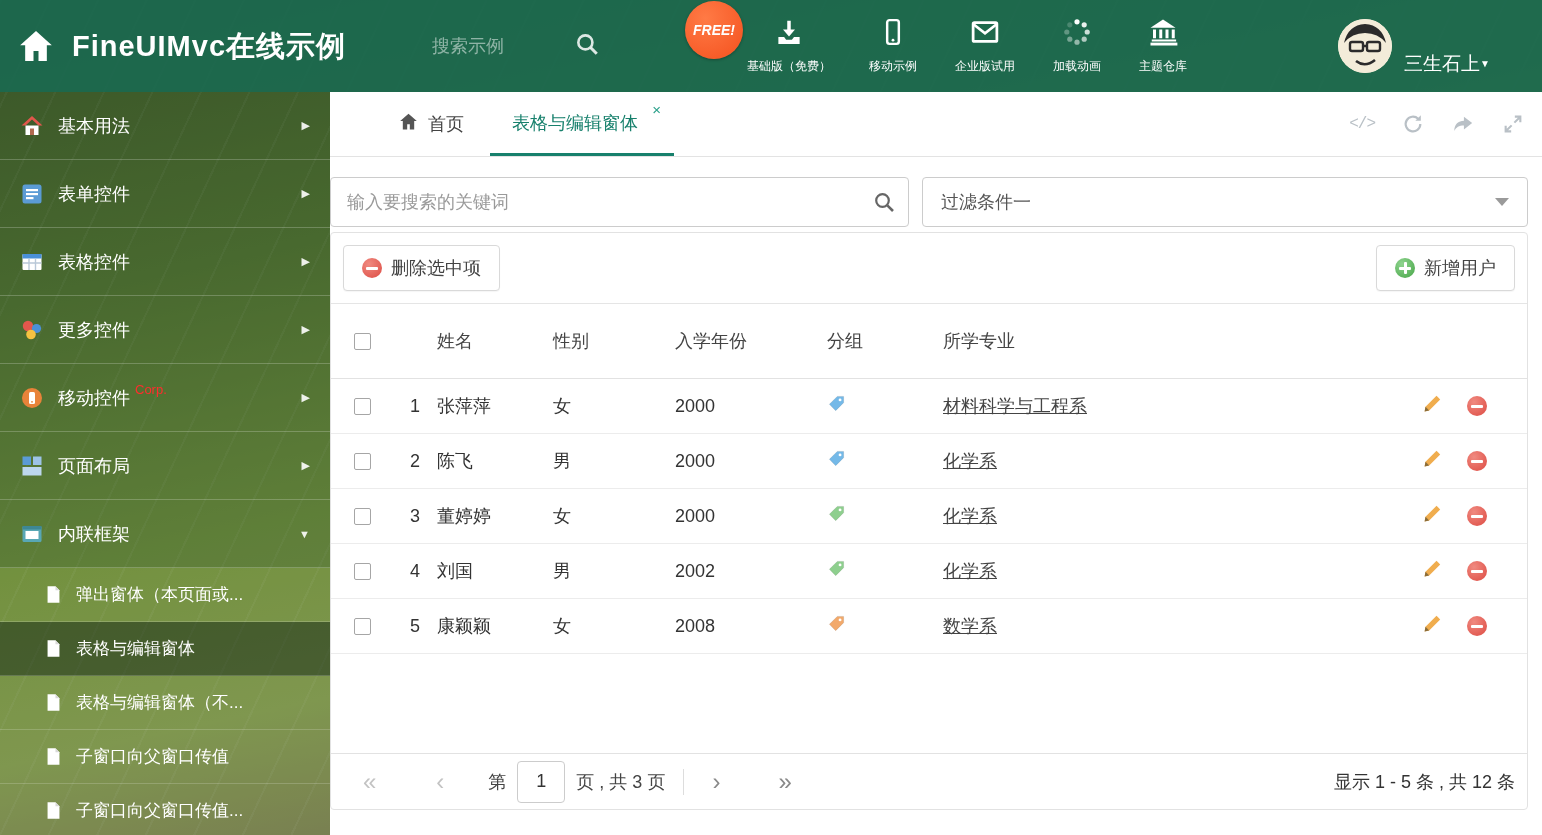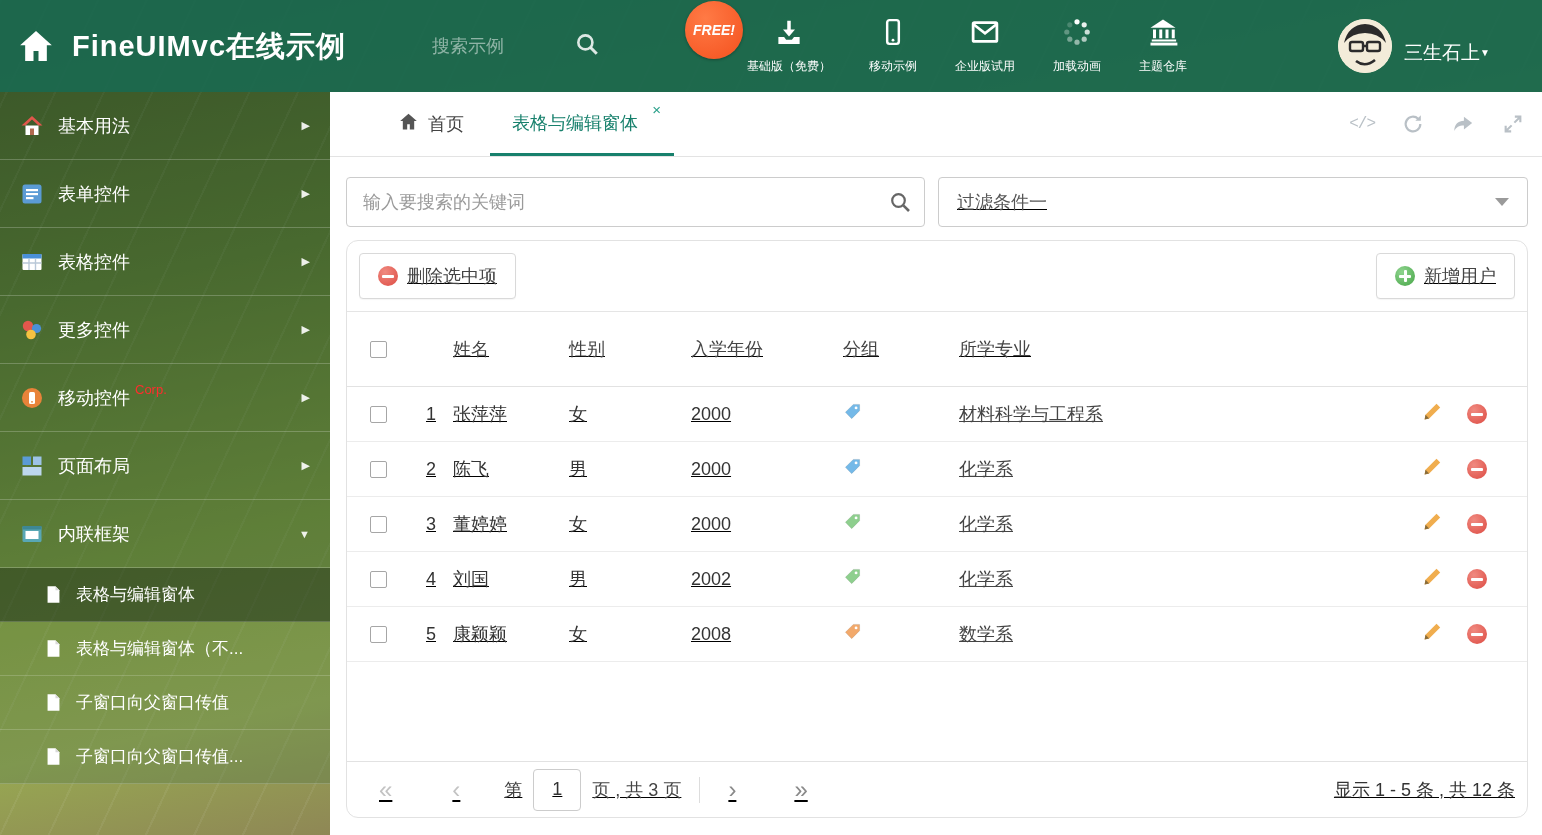--- a/index.html
+++ b/index.html
@@ -19,21 +19,21 @@
   .app-title { position:absolute; left:72px; top:0; height:116px; line-height:92px; font-size:29px; font-weight:bold; letter-spacing:1px; }
   .hdr-search { position:absolute; left:432px; top:0; height:92px; display:flex; align-items:center; gap:70px; }
   .hdr-search .ph { font-size:18px; color:rgba(255,255,255,0.5); }
   .free-badge { position:absolute; left:685px; top:1px; width:58px; height:58px; border-radius:50%;
     background:radial-gradient(circle at 35% 30%, #ff7a45, #f4511e); display:flex; align-items:center; justify-content:center;
     font-size:14px; font-weight:bold; font-style:italic; color:#fff; box-shadow:0 1px 3px rgba(0,0,0,0.3); z-index:11; }
   .hdr-nav { position:absolute; left:728px; top:0; height:92px; display:flex; }
   .hdr-nav-item { display:flex; flex-direction:column; align-items:center; justify-content:center; gap:7px; padding:0 19px; cursor:pointer; }
   .hdr-nav-item .lbl { font-size:12px; white-space:nowrap; }
   .avatar { position:absolute; left:1338px; top:19px; width:54px; height:54px; border-radius:50%; overflow:hidden; background:#f3ecd9; }
-  .hdr-user { position:absolute; left:1404px; top:7px; height:92px; display:flex; align-items:center; font-size:19px; cursor:pointer; }
+  .hdr-user { position:absolute; left:1404px; top:18px; height:92px; display:flex; align-items:center; font-size:19px; cursor:pointer; }
   .caret-sm { font-size:10px; line-height:1; }
 
   
   .sidebar { position:absolute; top:92px; left:0; width:330px; bottom:0; z-index:5; }
   .side-item { height:68px; border-bottom:1px solid rgba(255,255,255,0.22); background:rgba(40,82,52,0.42);
     display:flex; align-items:center; padding:0 20px; color:#fff; font-size:18px; cursor:pointer; }
   .side-item .icon { width:24px; height:24px; margin-right:14px; flex:0 0 auto; }
   .side-item .chev { margin-left:auto; font-size:11px; color:rgba(255,255,255,0.9); }
   .side-sub { height:54px; border-bottom:1px solid rgba(255,255,255,0.18); background:rgba(72,112,72,0.30);
     display:flex; align-items:center; padding:0 20px 0 44px; color:#fff; font-size:17px; cursor:pointer; }
@@ -45,32 +45,32 @@
   .main { position:absolute; top:92px; left:330px; right:0; bottom:0; background:#fff; }
   .tabbar { position:relative; height:65px; border-bottom:1px solid #e3e3e3; display:flex; align-items:stretch;padding-left:36px; }
   .tab-home { display:flex; align-items:center; gap:9px; padding:0 26px 0 32px; font-size:18px; color:#444; cursor:pointer; }
   .tab-active { position:relative; display:flex; align-items:center; padding:0 36px 0 22px; font-size:18px; color:#17806c;
     border-bottom:3px solid #17806c; cursor:pointer; }
   .tab-close { position:absolute; top:10px; right:13px; font-size:15px; color:#2aa08a; line-height:1; cursor:pointer; }
   .tab-tools { position:absolute; right:18px; top:0; height:100%; display:flex; align-items:center; gap:27px; color:#b9c0c6; }
   .tab-tools .tool { cursor:pointer; display:flex; align-items:center; }
   .code-glyph { font-family:"Liberation Mono","DejaVu Sans Mono",monospace; font-size:16px; letter-spacing:-1px; }
 
-  .content { padding:20px 14px 0 16px;text-decoration:underline; }
+  .content { padding:20px 14px 0 0; }
   .filter-row { display:flex; gap:13px; }
   .search-box { position:relative; width:579px; height:50px; }
   .search-box input { width:100%; height:100%; border:1px solid #ccc; border-radius:4px; padding:0 46px 0 16px;
     font-size:18px; color:#333; font-family:inherit; outline:none; }
   .search-box input::placeholder { color:#9a9a9a; }
   .search-box .mag { position:absolute; right:13px; top:13px; }
   .filter-dd { flex:1; height:50px; border:1px solid #ccc; border-radius:4px; display:flex; align-items:center;
     padding:0 18px; font-size:18px; color:#555; cursor:pointer; }
   .filter-dd .dd-caret { margin-left:auto; width:0; height:0; border-left:7px solid transparent; border-right:7px solid transparent; border-top:8px solid #9a9a9a; }
 
-  .panel { margin-top:13px; border:1px solid #e2e2e2; border-radius:12px; height:578px; display:flex; flex-direction:column; background:#fff; }
+  .panel { margin-top:5px; border:1px solid #e2e2e2; border-radius:4px; height:578px; display:flex; flex-direction:column; background:#fff; }
   .panel-toolbar { padding:12px; display:flex; justify-content:space-between; align-items:center; }
   .btn { height:46px; background:#fff; border:1px solid #d9d9d9; border-radius:4px; display:inline-flex; align-items:center;
     gap:9px; padding:0 18px; font-size:18px; color:#444; cursor:pointer; box-shadow:0 1px 1px rgba(0,0,0,0.04); }
 
   .grid-row { display:grid; grid-template-columns:62px 44px 116px 122px 152px 116px auto 108px; align-items:center;
     height:55px; border-bottom:1px solid #ececec; font-size:18px; color:#333; }
   .grid-header { height:76px; border-top:1px solid #e5e5e5; border-bottom:1px solid #e2e2e2; color:#444; }
   .cell-cb { display:flex; justify-content:center; }
   .cb { width:17px; height:17px; border:1px solid #a6a6a6; border-radius:2px; background:#fff; cursor:pointer; }
   .cell-idx { text-align:center; }
@@ -271,20 +271,29 @@
         <svg width="24" height="24" viewBox="0 0 24 24">
             <rect x="2.5" y="4" width="19" height="16" rx="1.5" fill="#58a7b5"></rect>
             <rect x="5.5" y="9" width="13" height="8" fill="#fff"></rect>
             <rect x="2.5" y="4" width="19" height="3.5" fill="#3e8794"></rect>
           </svg>
       </span>
       <span>内联框架</span>
       <span class="chev">▼</span>
     </div>
 
+    <div class="side-sub">
+      <span class="icon">
+        <svg width="19" height="19" viewBox="0 0 24 24">
+            <path d="M4.5 1.5h10l5 5V22.5h-15z" fill="#fff"></path>
+            <path d="M14.5 1.5v5h5z" fill="#d8d8d8"></path>
+          </svg>
+      </span>
+      <span>弹出窗体（本页面或...</span>
+    </div>
     <div class="side-sub active">
       <span class="icon">
         <svg width="19" height="19" viewBox="0 0 24 24">
             <path d="M4.5 1.5h10l5 5V22.5h-15z" fill="#fff"></path>
             <path d="M14.5 1.5v5h5z" fill="#d8d8d8"></path>
           </svg>
       </span>
       <span>表格与编辑窗体</span>
     </div>
     <div class="side-sub">

